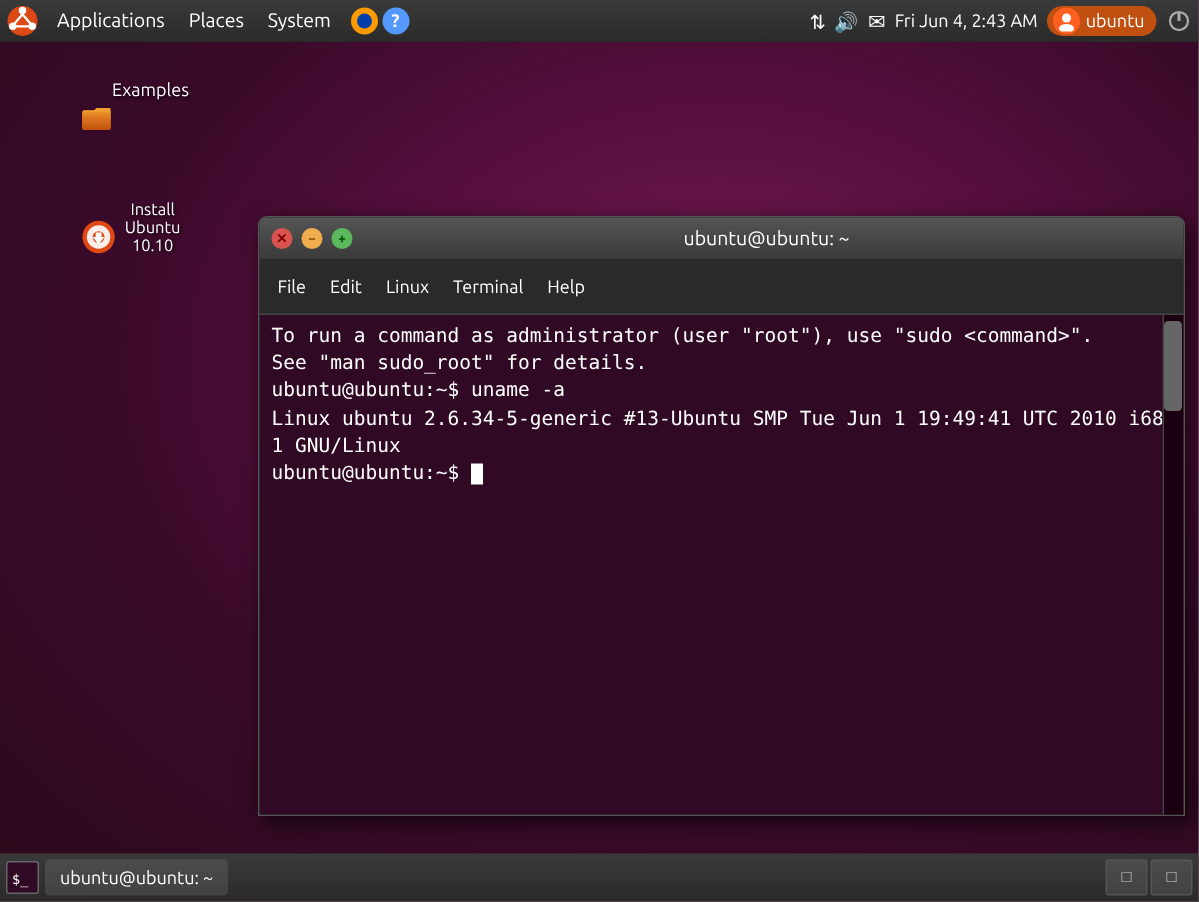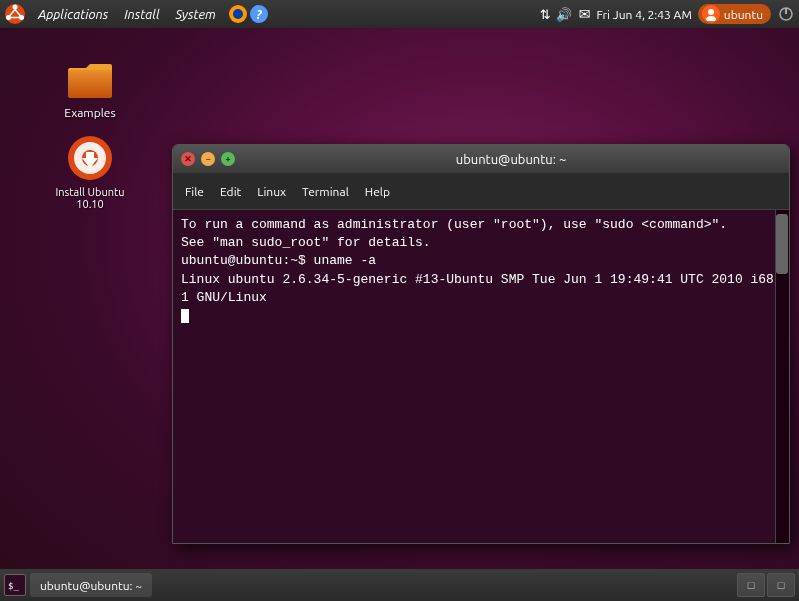--- a/index.html
+++ b/index.html
@@ -20,21 +20,20 @@
       background: linear-gradient(to bottom, #3a3a3a 0%, #2a2a2a 100%);
       display: flex;
       align-items: center;
       padding: 0 4px;
       z-index: 100;
     }
     .top-panel-left {
       display: flex;
       align-items: center;
       gap: 0px;
-      font-style: italic;
     }
     .ubuntu-logo {
       width: 22px;
       height: 22px;
       margin-right: 4px;
     }
     .top-menu-item {
       color: #ffffff;
       font-size: 13px;
       padding: 2px 8px;
@@ -83,22 +82,21 @@
       align-items: center;
       justify-content: center;
       font-size: 14px;
       color: #ccc;
     }
 
     
     .desktop-icon {
       position: absolute;
       display: flex;
-      flex-direction: column;
-      align-items: center;
+      flex-direction: row;
       width: 80px;
       cursor: pointer;
       padding: 4px;
       border-radius: 4px;
     }
     .desktop-icon .icon-img {
       width: 48px;
       height: 48px;
       margin-bottom: 4px;
     }
@@ -189,21 +187,20 @@
       right: 1px;
       top: 4px;
       width: 12px;
       height: 60px;
       background: #666;
       border-radius: 3px;
     }
     .terminal-line {
       white-space: pre;
       line-height: 1.4;
-      font-family: Liberation Mono, monospace;
     }
     .cursor {
       display: inline-block;
       width: 8px;
       height: 14px;
       background: #ffffff;
       vertical-align: text-bottom;
     }
 
     
@@ -257,21 +254,21 @@
   <div class="top-panel-left">
 
     <svg class="ubuntu-logo" viewBox="0 0 22 22">
       <circle cx="11" cy="11" r="10" fill="#dd4814"></circle>
       <circle cx="11" cy="4" r="2.5" fill="white"></circle>
       <circle cx="4.5" cy="14.5" r="2.5" fill="white"></circle>
       <circle cx="17.5" cy="14.5" r="2.5" fill="white"></circle>
       <path d="M11 6.5 L5.5 13 M11 6.5 L16.5 13 M6.5 14.5 L15.5 14.5" stroke="white" stroke-width="1.5" fill="none"></path>
     </svg>
     <span class="top-menu-item">Applications</span>
-    <span class="top-menu-item">Install</span>
+    <span class="top-menu-item">Places</span>
     <span class="top-menu-item">System</span>
 
     <svg width="20" height="20" viewBox="0 0 20 20" style="margin-left:4px">
       <circle cx="10" cy="10" r="9" fill="#f90"></circle>
       <circle cx="10" cy="10" r="5" fill="#003eaa"></circle>
     </svg>
 
     <div style="width:18px;height:18px;border-radius:50%;background:#5599ff;color:white;display:flex;align-items:center;justify-content:center;font-size:12px;font-weight:bold;cursor:pointer;margin-left:2px">?</div>
   </div>
   <div class="top-panel-right">
@@ -340,21 +337,21 @@
     <span class="terminal-menu-item">Terminal</span>
     <span class="terminal-menu-item">Help</span>
   </div>
   <div class="terminal-body" style="padding-right:20px;">
     <div class="terminal-line">To run a command as administrator (user "root"), use "sudo &lt;command&gt;".</div>
     <div class="terminal-line">See "man sudo_root" for details.</div>
     <div class="terminal-line"></div>
     <div class="terminal-line">ubuntu@ubuntu:~$ uname -a</div>
     <div class="terminal-line">Linux ubuntu 2.6.34-5-generic #13-Ubuntu SMP Tue Jun 1 19:49:41 UTC 2010 i68</div>
     <div class="terminal-line">1 GNU/Linux</div>
-    <div class="terminal-line"><span class="cursor"></span></div>
+    <div class="terminal-line"><span>ubuntu@ubuntu:~$ </span><span class="cursor"></span></div>
 
     <div class="terminal-scrollbar" style="position:absolute;right:0;top:0;width:14px;height:100%;background:#1a0010;border-left:1px solid #444;">
       <div class="scrollbar-thumb"></div>
     </div>
   </div>
 </div>
 
 <div id="taskbar">
 
   <div style="width:22px;height:22px;background:#300a24;border:1px solid #666;border-radius:2px;display:flex;align-items:center;justify-content:center;">

